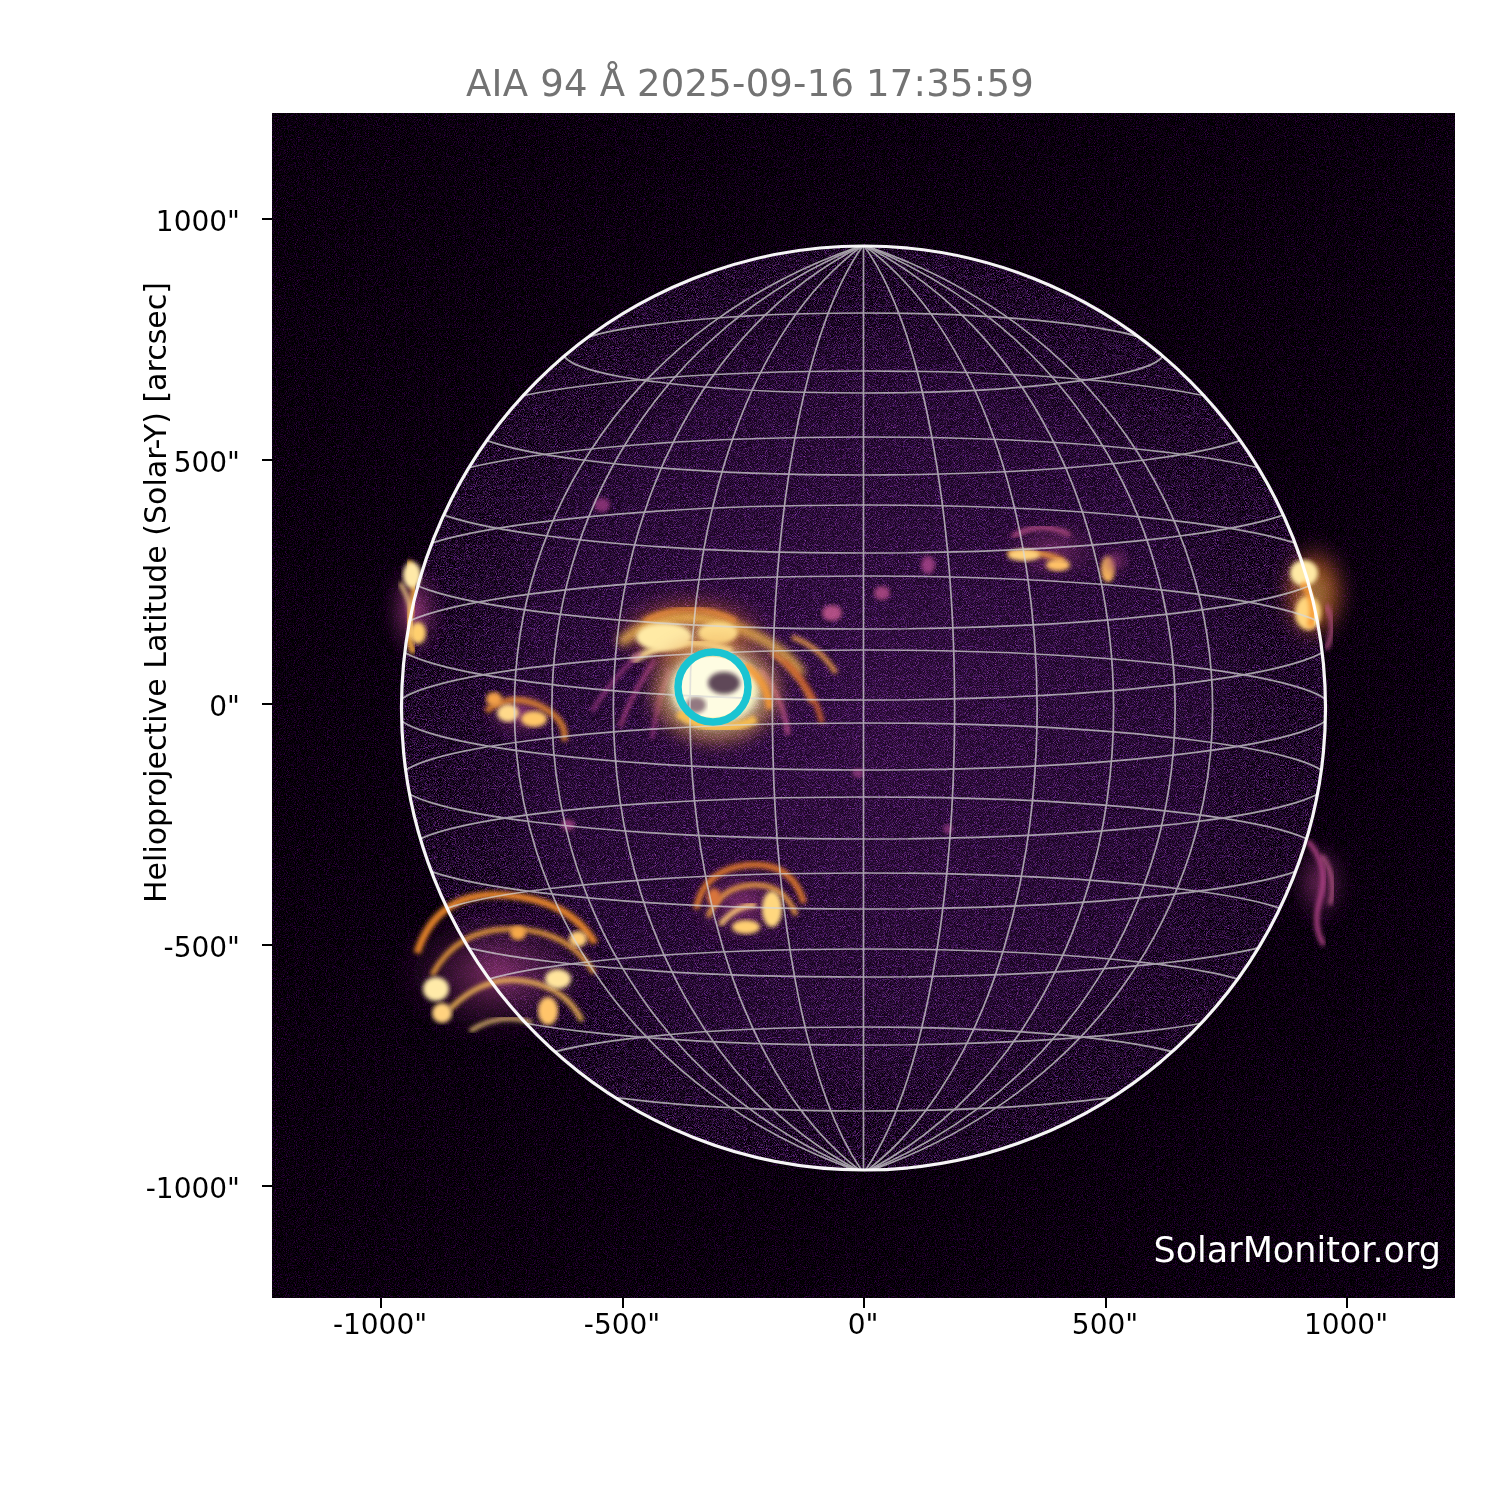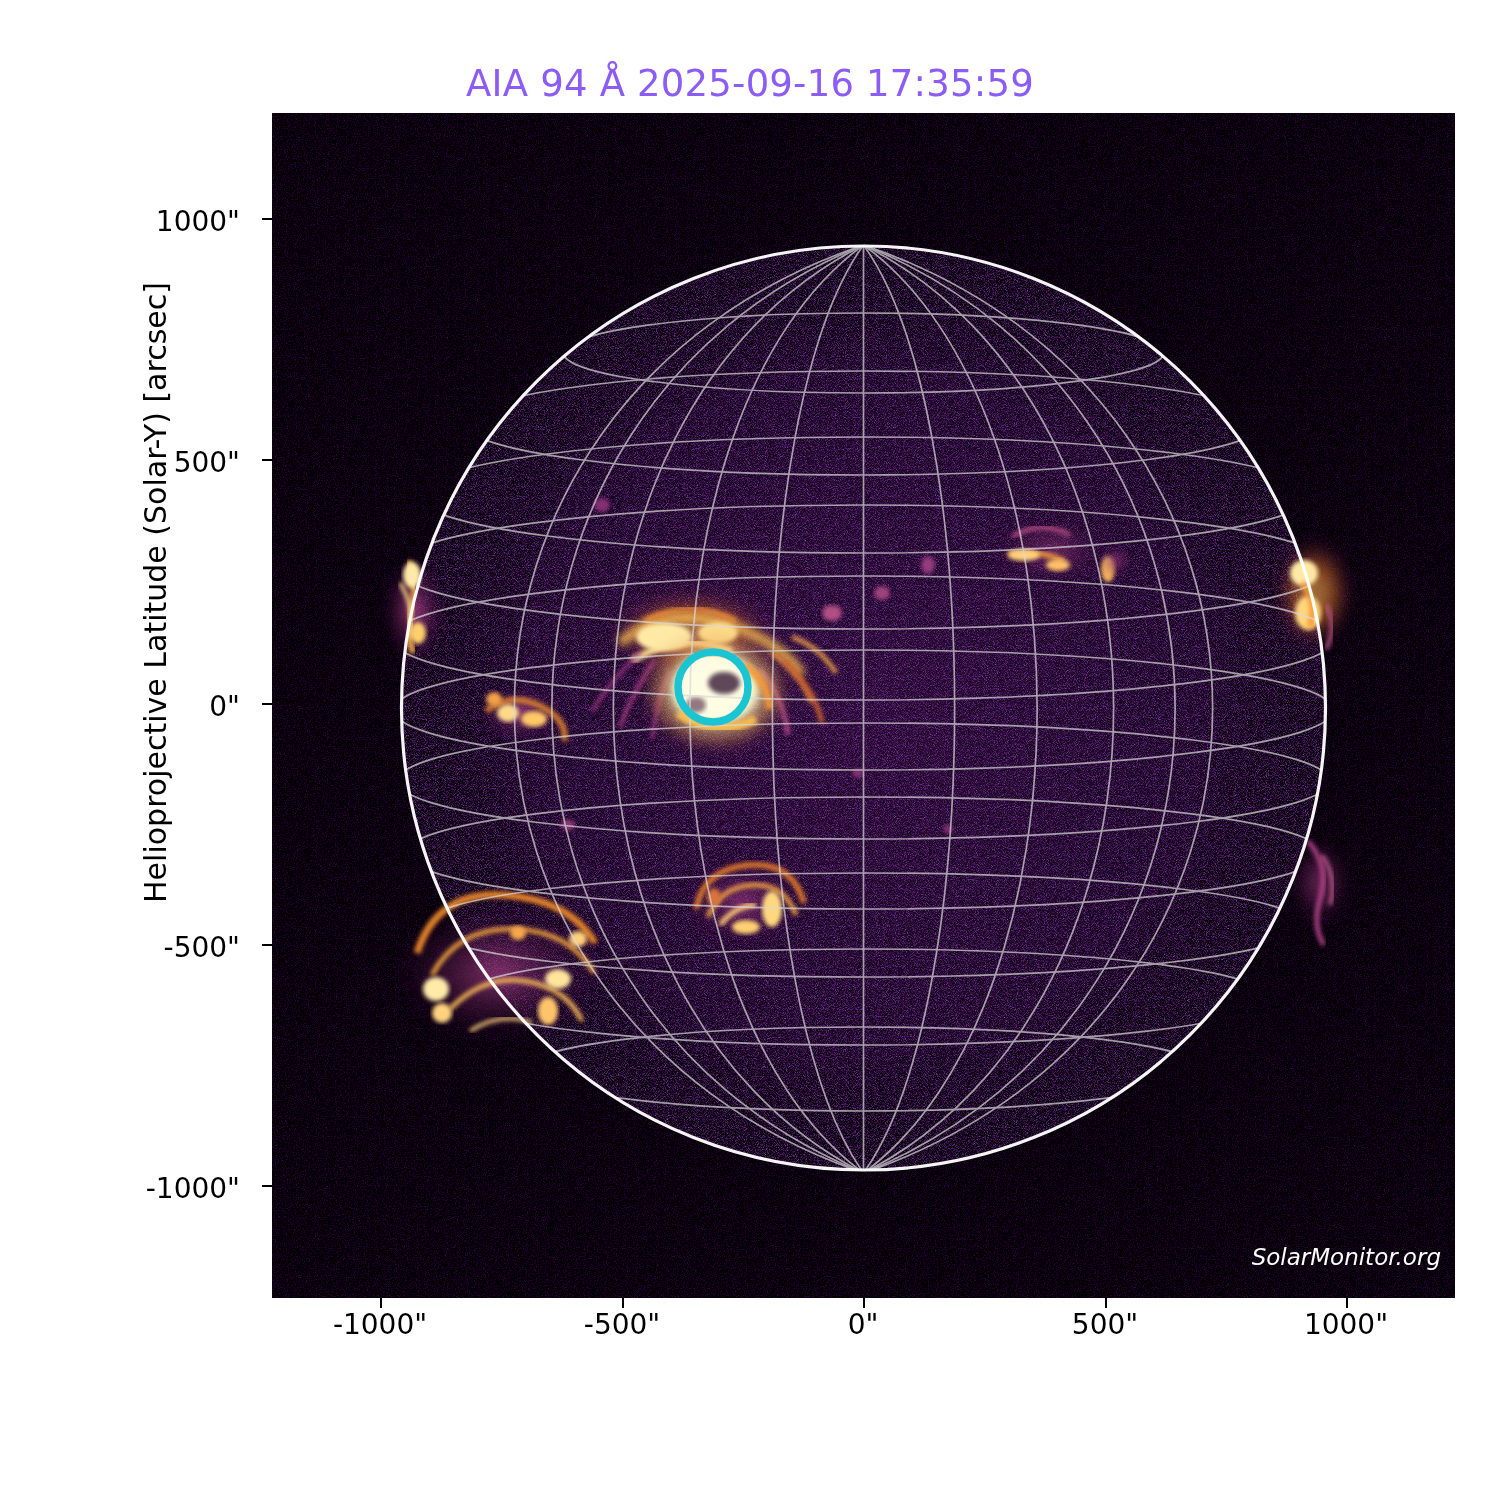--- a/index.html
+++ b/index.html
@@ -5,21 +5,21 @@
   html,body{margin:0;padding:0;background:#ffffff;}
   body{
     width:1500px;height:1500px;
     font-family:"DejaVu Sans","Liberation Sans",sans-serif;
     overflow:hidden;
   }
   #root{position:relative;width:1500px;height:1500px;background:#fff;}
 
   .fig-title{
     position:absolute;left:0;top:62px;width:1500px;
-    text-align:center;font-size:37px;color:#8b5cf6;
+    text-align:center;font-size:37px;color:#737373;
     letter-spacing:.2px;
   }
 
   .plot{
     position:absolute;left:272px;top:113px;
     width:1183px;height:1185px;
     background:#000;overflow:hidden;
   }
   .plot svg{display:block;}
 
@@ -39,21 +39,21 @@
     position:absolute;text-align:right;width:180px;
     font-size:28px;color:#000;
   }
   .xtick{
     position:absolute;text-align:center;width:200px;
     font-size:28px;color:#000;
   }
   .tickmark{position:absolute;background:#000;}
   .watermark{
     position:absolute;right:14px;bottom:28px;
-    font-size:23px;color:#fff;white-space:nowrap;font-style:italic;
+    font-size:35px;color:#fff;white-space:nowrap;
   }
 </style>
 </head>
 <body>
 
 <div id="root">
 
   <div class="fig-title">AIA 94 Å 2025-09-16 17:35:59</div>
 
   <div class="plot">

